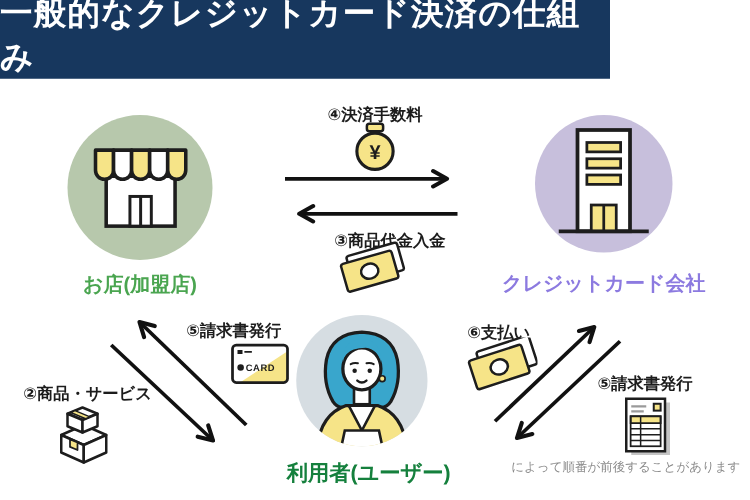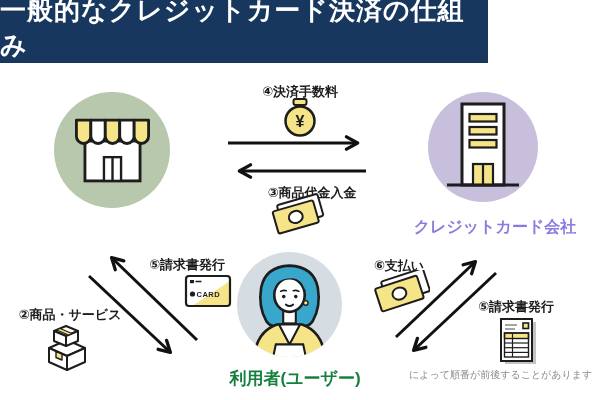--- a/index.html
+++ b/index.html
@@ -19,21 +19,21 @@
   }
   .store-circle   { left:54px;  top:92px;  width:116px; height:116px; background:#b7c8ac; }
   .company-circle { left:428px; top:92px;  width:110px; height:110px; background:#c7bfdc; }
   .user-circle    { left:237px; top:252px; width:105px; height:105px; background:#d6dde2; }
 
   .entity-label {
     position:absolute; transform:translateX(-50%); white-space:nowrap;
     font-weight:800; font-size:16px;
   }
   .store-label   { left:112px; top:218px; color:#4aa550; }
-  .company-label { left:483px; top:217px; color:#8c7ae0;margin-left:12px; }
+  .company-label { left:483px; top:217px; color:#8c7ae0; }
   .user-label    { left:295px; top:367px; color:#15803d; font-size:17px; }
 
   .step-label {
     position:absolute; transform:translateX(-50%); white-space:nowrap;
     font-weight:800; font-size:13px; color:#1c1c1c;
   }
   .s1 { left:187px; top:256px; }
   .s2 { left:70px;  top:306px; }
   .s3 { left:312px; top:184px; }
   .s4 { left:300px; top:83px;  }
@@ -83,20 +83,21 @@
       <rect x="21" y="40" width="58" height="42" fill="#ffffff" stroke="#1d1d1d" stroke-width="3"></rect>
       <path d="M12,18 h15.2 v17 a7.6,7.6 0 0 1 -15.2,0 z" fill="#f6e488" stroke="#1d1d1d" stroke-width="3" stroke-linejoin="round"></path>
       <path d="M27.2,18 h15.2 v17 a7.6,7.6 0 0 1 -15.2,0 z" fill="#ffffff" stroke="#1d1d1d" stroke-width="3" stroke-linejoin="round"></path>
       <path d="M42.4,18 h15.2 v17 a7.6,7.6 0 0 1 -15.2,0 z" fill="#f6e488" stroke="#1d1d1d" stroke-width="3" stroke-linejoin="round"></path>
       <path d="M57.6,18 h15.2 v17 a7.6,7.6 0 0 1 -15.2,0 z" fill="#ffffff" stroke="#1d1d1d" stroke-width="3" stroke-linejoin="round"></path>
       <path d="M72.8,18 h15.2 v17 a7.6,7.6 0 0 1 -15.2,0 z" fill="#f6e488" stroke="#1d1d1d" stroke-width="3" stroke-linejoin="round"></path>
       <rect x="41" y="57" width="18" height="25" fill="#ffffff" stroke="#1d1d1d" stroke-width="2.5"></rect>
       <line x1="50" y1="57" x2="50" y2="82" stroke="#1d1d1d" stroke-width="2.5"></line>
     </svg>
   </div>
+  <div class="entity-label store-label">お店(加盟店)</div>
 
   <div class="circle company-circle">
     <svg width="100" height="100" viewBox="0 0 100 100">
       <rect x="29" y="7" width="42" height="81" fill="#ffffff" stroke="#1d1d1d" stroke-width="3"></rect>
       <rect x="36.5" y="17" width="27" height="7.5" fill="#f6e488" stroke="#1d1d1d" stroke-width="2.2"></rect>
       <rect x="36.5" y="30" width="27" height="7.5" fill="#f6e488" stroke="#1d1d1d" stroke-width="2.2"></rect>
       <rect x="36.5" y="43" width="27" height="7.5" fill="#f6e488" stroke="#1d1d1d" stroke-width="2.2"></rect>
       <rect x="40" y="67" width="20" height="21" fill="#f6e488" stroke="#1d1d1d" stroke-width="2.2"></rect>
       <line x1="50" y1="67" x2="50" y2="88" stroke="#1d1d1d" stroke-width="2.2"></line>
       <line x1="14" y1="88" x2="86" y2="88" stroke="#1d1d1d" stroke-width="3"></line>

